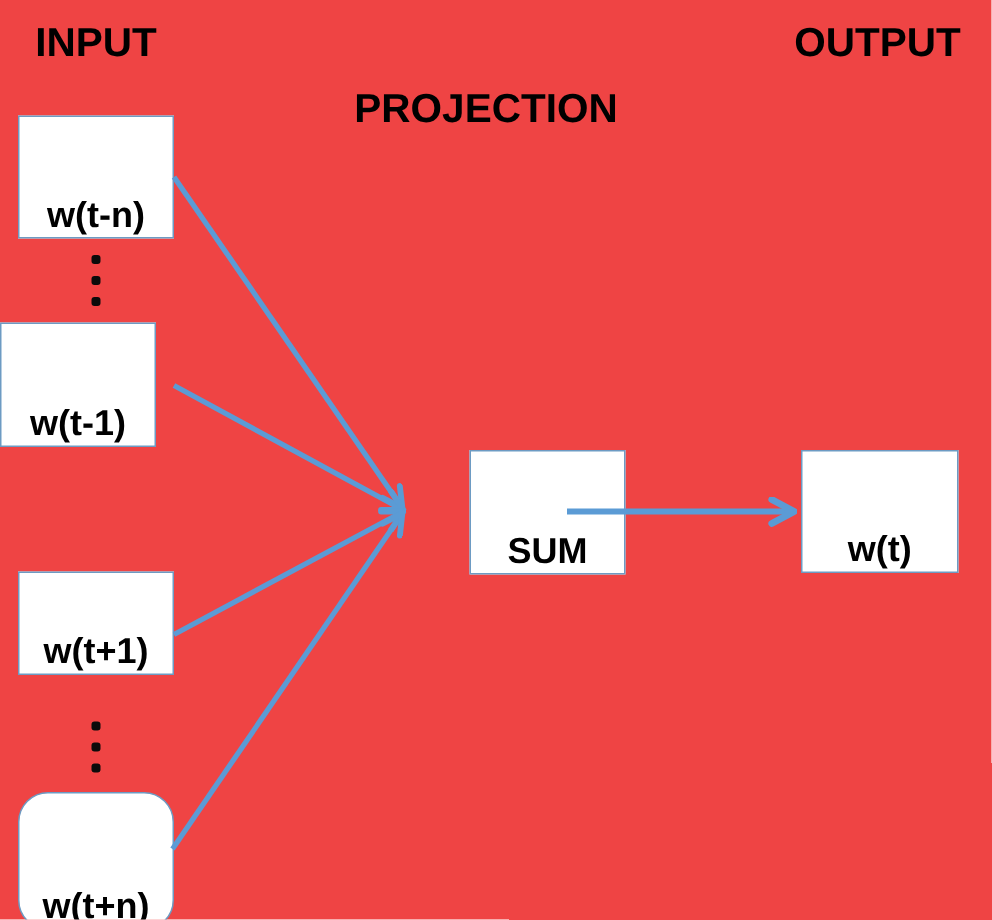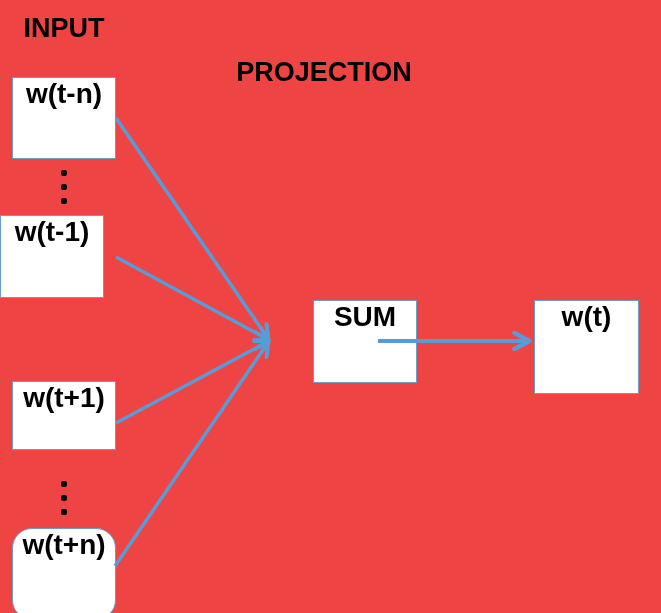--- a/index.html
+++ b/index.html
@@ -29,32 +29,32 @@
   }
   .head-input      { left: 12px;  width: 104px; }
   .head-projection { left: 234px; width: 180px; margin-top: 44px; }
   .head-output     { left: 527px; width: 116px; }
 
   .node {
     position: absolute;
     background: #ffffff;
     border: 1.5px solid var(--border);
     display: flex;
-    align-items: flex-start;
+    align-items: flex-end;
     justify-content: center;
-    font-size: 28px;
+    font-size: 24px;
     font-weight: bold;
     color: var(--text);
   }
   .node-wtn  { left: 12px;  top: 77px;  width: 104px; height: 82px; }
   .node-wt1  { left: 0;  top: 215px; width: 104px; height: 83px; }
   .node-wtp1 { left: 12px;  top: 381px; width: 104px; height: 69px; }
   .node-wtpn { left: 12px;  top: 528px; width: 104px; height: 92px; border-radius: 20px; }
   .node-sum  { left: 273px; top: 300px; width: 104px; height: 83px; margin-left: 40px; }
-  .node-wt   { left: 534px; top: 300px; width: 105px; height: 94px; }
+  .node-wt   { left: 534px; top: 300px; width: 105px; height: 82px; }
 
   .vdots {
     position: absolute;
     left: 12px;
     width: 104px;
     display: flex;
     flex-direction: column;
     align-items: center;
     gap: 8px;
   }
@@ -76,20 +76,21 @@
   svg.arrows line { stroke: var(--arrow); }
   svg.arrows .ah { stroke: var(--arrow); fill: none; }
 </style>
 </head>
 <body>
 
 <div class="canvas">
 
   <div class="col-head head-input">INPUT</div>
   <div class="col-head head-projection">PROJECTION</div>
+  <div class="col-head head-output">OUTPUT</div>
 
   <div class="node node-wtn">
     <span>w(t-n)</span>
   </div>
   <div class="node node-wt1">
     <span>w(t-1)</span>
   </div>
   <div class="node node-wtp1">
     <span>w(t+1)</span>
   </div>

